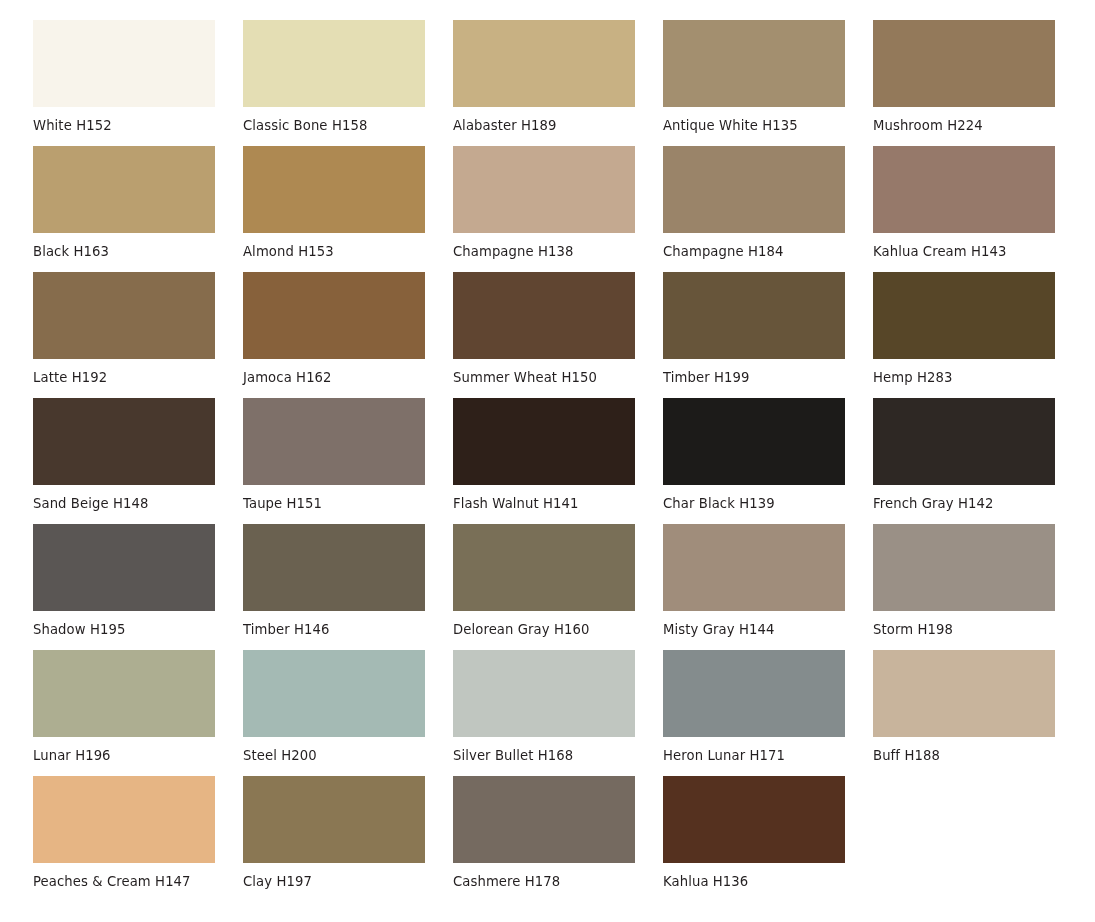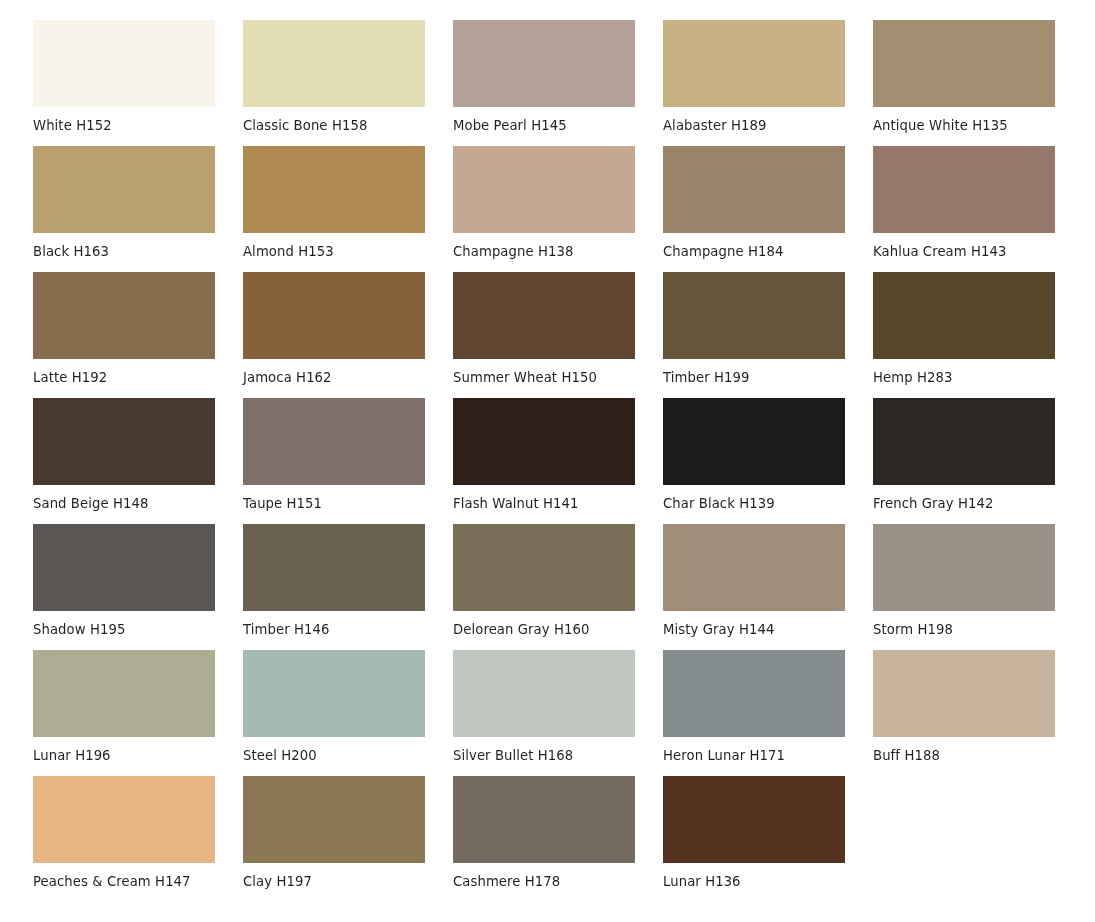--- a/index.html
+++ b/index.html
@@ -57,30 +57,30 @@
 <div id="palette-grid" style="background: rgb(255, 255, 255);">
     <div class="swatch-cell">
       <div class="swatch-chip" style="background-color: rgb(248, 244, 235);"></div>
       <div class="swatch-label">White H152</div>
     </div>
     <div class="swatch-cell">
       <div class="swatch-chip" style="background-color: rgb(228, 222, 180);"></div>
       <div class="swatch-label">Classic Bone H158</div>
     </div>
     <div class="swatch-cell">
-      <div class="swatch-chip" style="background-color: rgb(179, 162, 149);"></div>
-      <div class="swatch-label">Mobe Pearl H145</div>
-    </div>
-    <div class="swatch-cell">
       <div class="swatch-chip" style="background-color: rgb(200, 177, 131);"></div>
       <div class="swatch-label">Alabaster H189</div>
     </div>
     <div class="swatch-cell">
       <div class="swatch-chip" style="background-color: rgb(163, 143, 111);"></div>
       <div class="swatch-label">Antique White H135</div>
+    </div>
+    <div class="swatch-cell">
+      <div class="swatch-chip" style="background-color: rgb(147, 121, 90);"></div>
+      <div class="swatch-label">Mushroom H224</div>
     </div>
     <div class="swatch-cell">
       <div class="swatch-chip" style="background-color: rgb(186, 159, 111);"></div>
       <div class="swatch-label">Black H163</div>
     </div>
     <div class="swatch-cell">
       <div class="swatch-chip" style="background-color: rgb(174, 137, 82);"></div>
       <div class="swatch-label">Almond H153</div>
     </div>
     <div class="swatch-cell">
@@ -182,15 +182,15 @@
     <div class="swatch-cell">
       <div class="swatch-chip" style="background-color: rgb(138, 119, 83);"></div>
       <div class="swatch-label">Clay H197</div>
     </div>
     <div class="swatch-cell">
       <div class="swatch-chip" style="background-color: rgb(117, 106, 96);"></div>
       <div class="swatch-label">Cashmere H178</div>
     </div>
     <div class="swatch-cell">
       <div class="swatch-chip" style="background-color: rgb(85, 49, 31);"></div>
-      <div class="swatch-label">Lunar H136</div>
+      <div class="swatch-label">Kahlua H136</div>
     </div>
   </div>
 
 </body></html>

